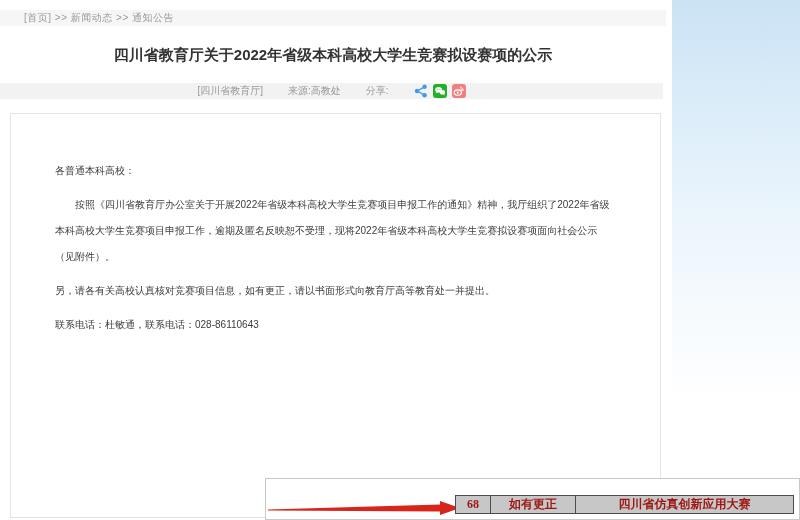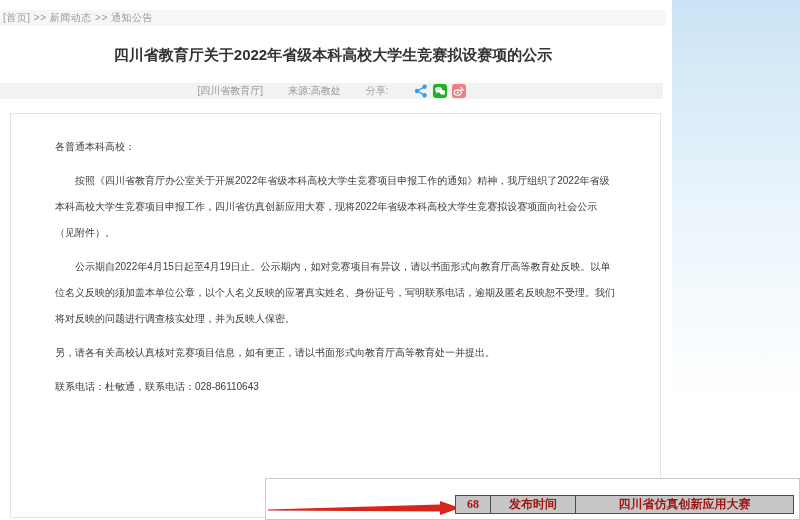--- a/index.html
+++ b/index.html
@@ -6,32 +6,32 @@
   body{
     width:800px;height:520px;position:relative;overflow:hidden;background:#ffffff;
     font-family:"Liberation Sans","DejaVu Sans",sans-serif;
   }
   
   .bg-sky{position:absolute;top:0;right:0;width:128px;height:400px;z-index:0;
     background:linear-gradient(180deg,#cbe3f5 0%,#dcedf9 28%,#edf6fc 58%,rgba(255,255,255,0) 100%);}
   
   .breadcrumb-bar{position:absolute;left:0;top:10px;width:666px;height:16px;background:#f6f6f6;z-index:1;
     display:flex;align-items:center;}
-  .breadcrumb-bar span{font-size:10px;color:#9a9a9a;padding-left:3px;letter-spacing:.5px;}
+  .breadcrumb-bar span{font-size:10px;color:#9a9a9a;padding-left:24px;letter-spacing:.5px;}
   
   .page-title{position:absolute;left:0;top:46px;width:666px;text-align:center;z-index:1;
     font-size:15px;font-weight:bold;color:#333;}
   
   .meta-bar{position:absolute;left:0;top:83px;width:663px;height:16px;background:#f2f2f2;z-index:1;
     display:flex;align-items:center;justify-content:center;gap:25px;font-size:10px;color:#999;}
   .meta-bar .share-icons{display:flex;align-items:center;gap:5px;}
   .icon-box{display:inline-block;width:14px;height:14px;border-radius:3px;position:relative;}
   
   .content-box{position:absolute;left:10px;top:113px;width:651px;height:405px;z-index:1;
-    background:#fff;border:1px solid #e3e3e3;box-sizing:border-box;padding:20px 44px 0 44px;}
+    background:#fff;border:1px solid #e3e3e3;box-sizing:border-box;padding:44px 44px 0 44px;}
   .content-box p{margin:0 0 8px 0;font-size:10px;line-height:26px;color:#3c3c3c;}
   .content-box p.indent{text-indent:2em;}
   
   .overlay{position:absolute;left:265px;top:478px;width:535px;height:42px;z-index:5;
     background:#fff;border:1px solid #c9c9c9;box-sizing:border-box;}
   .red-arrow{position:absolute;left:2px;top:21px;}
   .ot-row{position:absolute;left:189px;top:16px;display:flex;}
   .ot-cell{height:19px;box-sizing:border-box;border:1px solid #4c4c4c;background:#c7c7c7;
     color:#9c1512;font-weight:bold;font-size:12px;line-height:16px;text-align:center;
     font-family:"Liberation Serif","DejaVu Serif",serif;}
@@ -84,29 +84,28 @@
         <circle cx="5.8" cy="8.6" r="1.1" fill="#ffffff"></circle>
         <path d="M8.6 3.2 a4.4 4.4 0 0 1 3 3" fill="none" stroke="#ffffff" stroke-width="1" stroke-linecap="round"></path>
         <path d="M8.9 5.1 a2.3 2.3 0 0 1 1.6 1.6" fill="none" stroke="#ffffff" stroke-width="1" stroke-linecap="round"></path>
       </svg>
     </span>
   </span>
 </div>
 
 <div class="content-box">
   <p>各普通本科高校：</p>
-  <p class="indent">按照《四川省教育厅办公室关于开展2022年省级本科高校大学生竞赛项目申报工作的通知》精神，我厅组织了2022年省级本科高校大学生竞赛项目申报工作，四川省仿真创新应用大赛，现将2022年省级本科高校大学生竞赛拟设赛项面向社会公示（见附件）。</p>
-  <p class="indent">公示期自2022年4月15日起至4月19日止。公示期内，如对竞赛项目有异议，请以书面形式向教育厅高等教育处反映。以单位名义反映的须加盖本单位公章，以个人名义反映的应署真实姓名、身份证号，写明联系电话，逾期及匿名反映恕不受理。我们将对反映的问题进行调查核实处理，并为反映人保密。</p>
+  <p class="indent">按照《四川省教育厅办公室关于开展2022年省级本科高校大学生竞赛项目申报工作的通知》精神，我厅组织了2022年省级本科高校大学生竞赛项目申报工作，逾期及匿名反映恕不受理，现将2022年省级本科高校大学生竞赛拟设赛项面向社会公示（见附件）。</p>
   <p>另，请各有关高校认真核对竞赛项目信息，如有更正，请以书面形式向教育厅高等教育处一并提出。</p>
   <p>联系电话：杜敏通，联系电话：028-86110643</p>
 
 </div>
 
 <div class="overlay">
   <svg class="red-arrow" width="192" height="16" viewBox="0 0 192 16">
     <polygon points="0,9.5 172,4.5 172,1 192,8 172,15 172,11.5 0,10.5" fill="#d8251b"></polygon>
   </svg>
   <div class="ot-row">
     <div class="ot-cell ot-c1">68</div>
-    <div class="ot-cell ot-c2">发布时间</div>
+    <div class="ot-cell ot-c2">如有更正</div>
     <div class="ot-cell ot-c3">四川省仿真创新应用大赛</div>
   </div>
 </div>
 
 </body></html>

